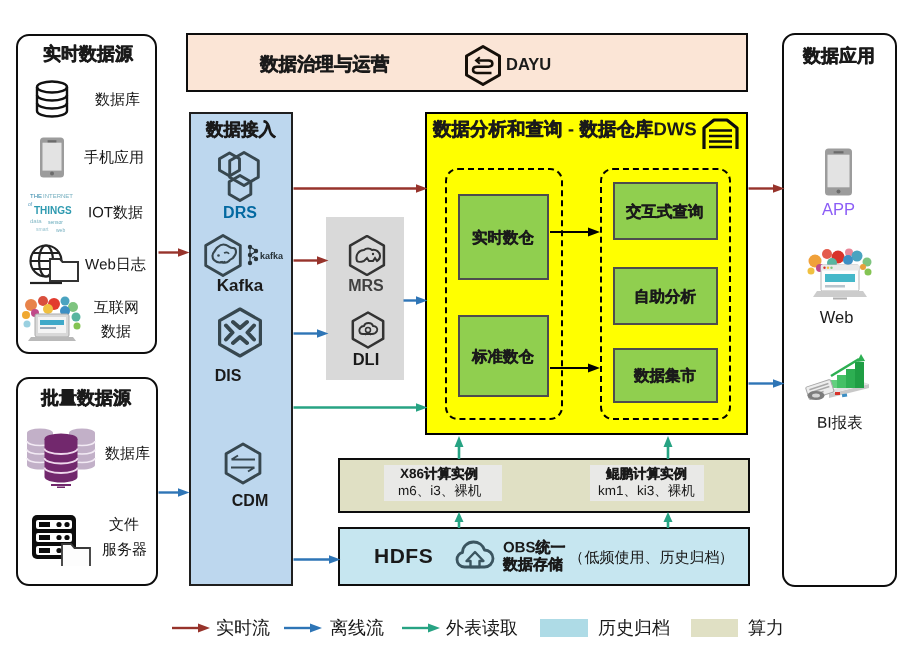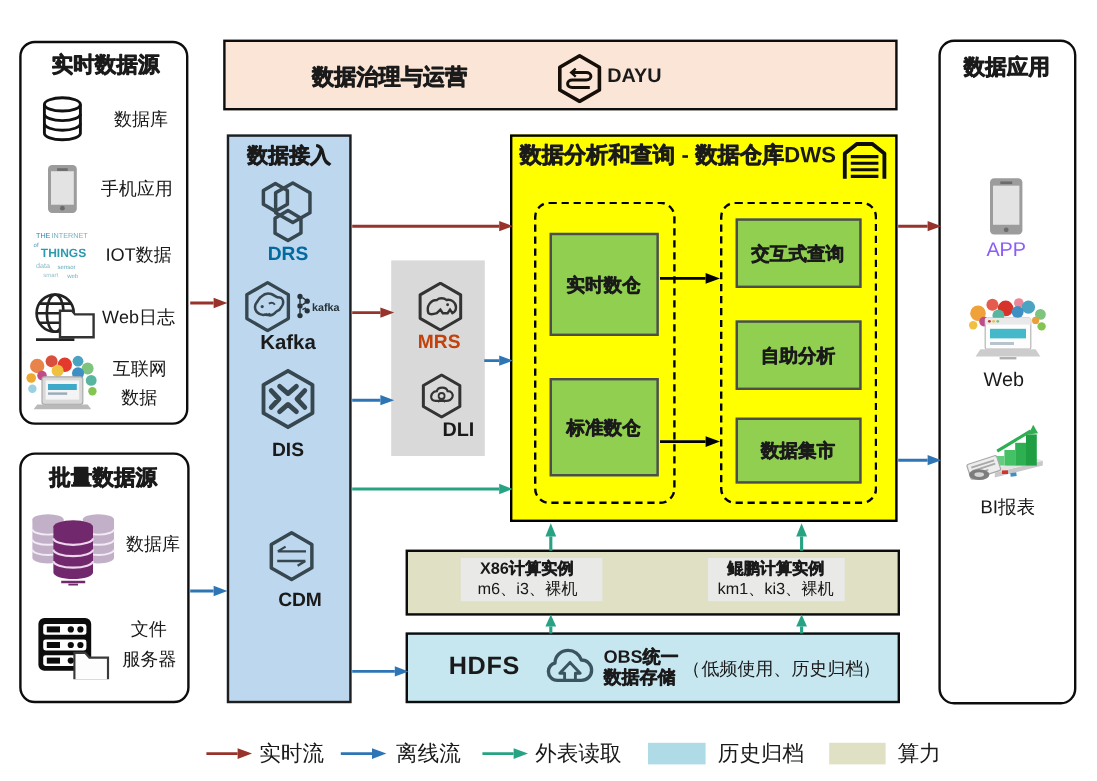--- a/index.html
+++ b/index.html
@@ -249,24 +249,24 @@
     </svg>
 <svg style="position:absolute;left:98.5px;top:541.8px;overflow:visible" width="51" height="20">
       <g transform="translate(3,12.3) scale(0.014648,-0.014648)" fill="#1a1a1a">
         <use href="#z670d" x="0"></use>
         <use href="#z52a1" x="1024"></use>
         <use href="#z5668" x="2048"></use>
       </g>
     </svg>
 <div style="position:absolute;left:240px;top:212.5px;transform:translate(-50%,-50%);font:bold 16px 'Liberation Sans',sans-serif;color:#0369a1;white-space:nowrap;">DRS</div>
 <div style="position:absolute;left:240px;top:286px;transform:translate(-50%,-50%);font:bold 17px 'Liberation Sans',sans-serif;color:#1a1a1a;white-space:nowrap;">Kafka</div>
-<div style="position:absolute;left:240px;top:375.5px;transform:translate(-50%,-50%);font:bold 16px 'Liberation Sans',sans-serif;color:#1a1a1a;white-space:nowrap;">DIS</div>
+<div style="position:absolute;left:228px;top:375.5px;transform:translate(-50%,-50%);font:bold 16px 'Liberation Sans',sans-serif;color:#1a1a1a;white-space:nowrap;">DIS</div>
 <div style="position:absolute;left:250px;top:501px;transform:translate(-50%,-50%);font:bold 16px 'Liberation Sans',sans-serif;color:#1a1a1a;white-space:nowrap;">CDM</div>
-<div style="position:absolute;left:366px;top:285.5px;transform:translate(-50%,-50%);font:bold 16px 'Liberation Sans',sans-serif;color:#c2410c;white-space:nowrap;">MRS</div>
-<div style="position:absolute;left:366px;top:358.5px;transform:translate(-50%,-50%);font:bold 16.5px 'Liberation Sans',sans-serif;color:#1a1a1a;white-space:nowrap;margin-left:16px;">DLI</div>
+<div style="position:absolute;left:366px;top:285.5px;transform:translate(-50%,-50%);font:bold 16px 'Liberation Sans',sans-serif;color:#404040;white-space:nowrap;">MRS</div>
+<div style="position:absolute;left:366px;top:358.5px;transform:translate(-50%,-50%);font:bold 16.5px 'Liberation Sans',sans-serif;color:#1a1a1a;white-space:nowrap;">DLI</div>
 <svg style="position:absolute;left:469.0px;top:229.6px;overflow:visible" width="68" height="21">
       <g transform="translate(3,12.7) scale(0.015137,-0.015137)" fill="#1a1a1a" stroke="#1a1a1a" stroke-width="78" stroke-linejoin="round">
         <use href="#z5b9e" x="0"></use>
         <use href="#z65f6" x="1024"></use>
         <use href="#z6570" x="2048"></use>
         <use href="#z4ed3" x="3072"></use>
       </g>
     </svg>
 <svg style="position:absolute;left:469.0px;top:348.6px;overflow:visible" width="68" height="21">
       <g transform="translate(3,12.7) scale(0.015137,-0.015137)" fill="#1a1a1a" stroke="#1a1a1a" stroke-width="78" stroke-linejoin="round">

